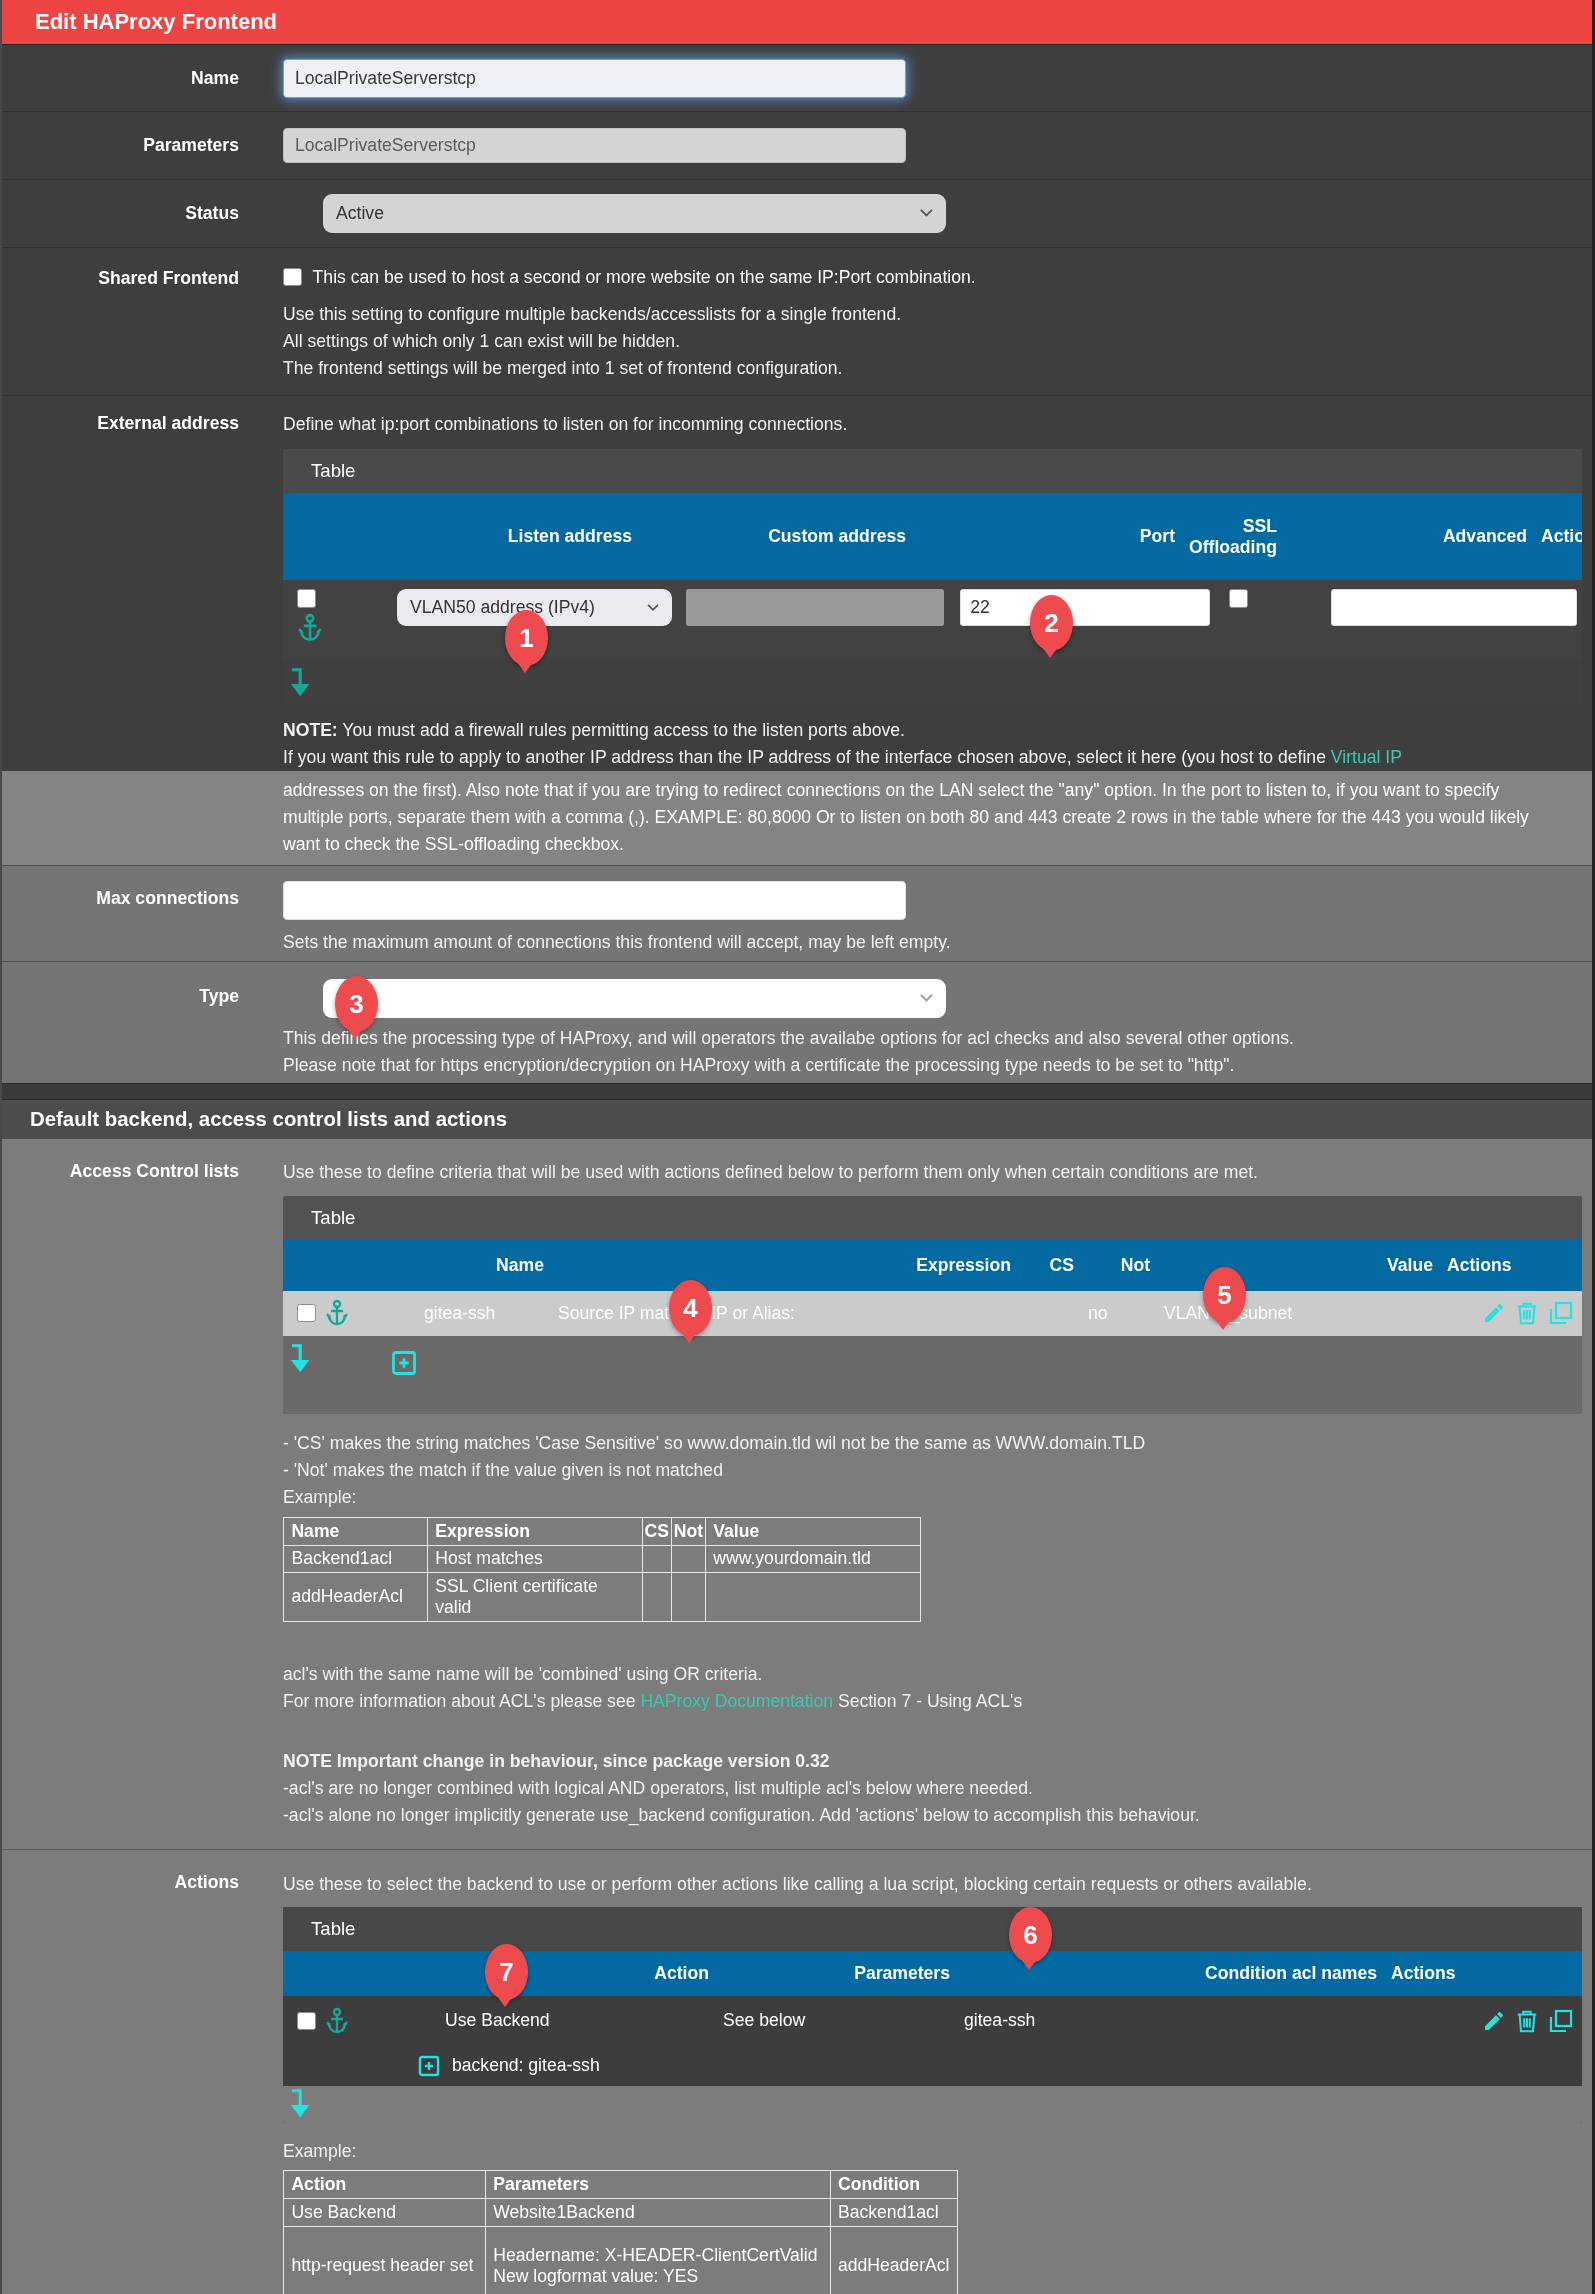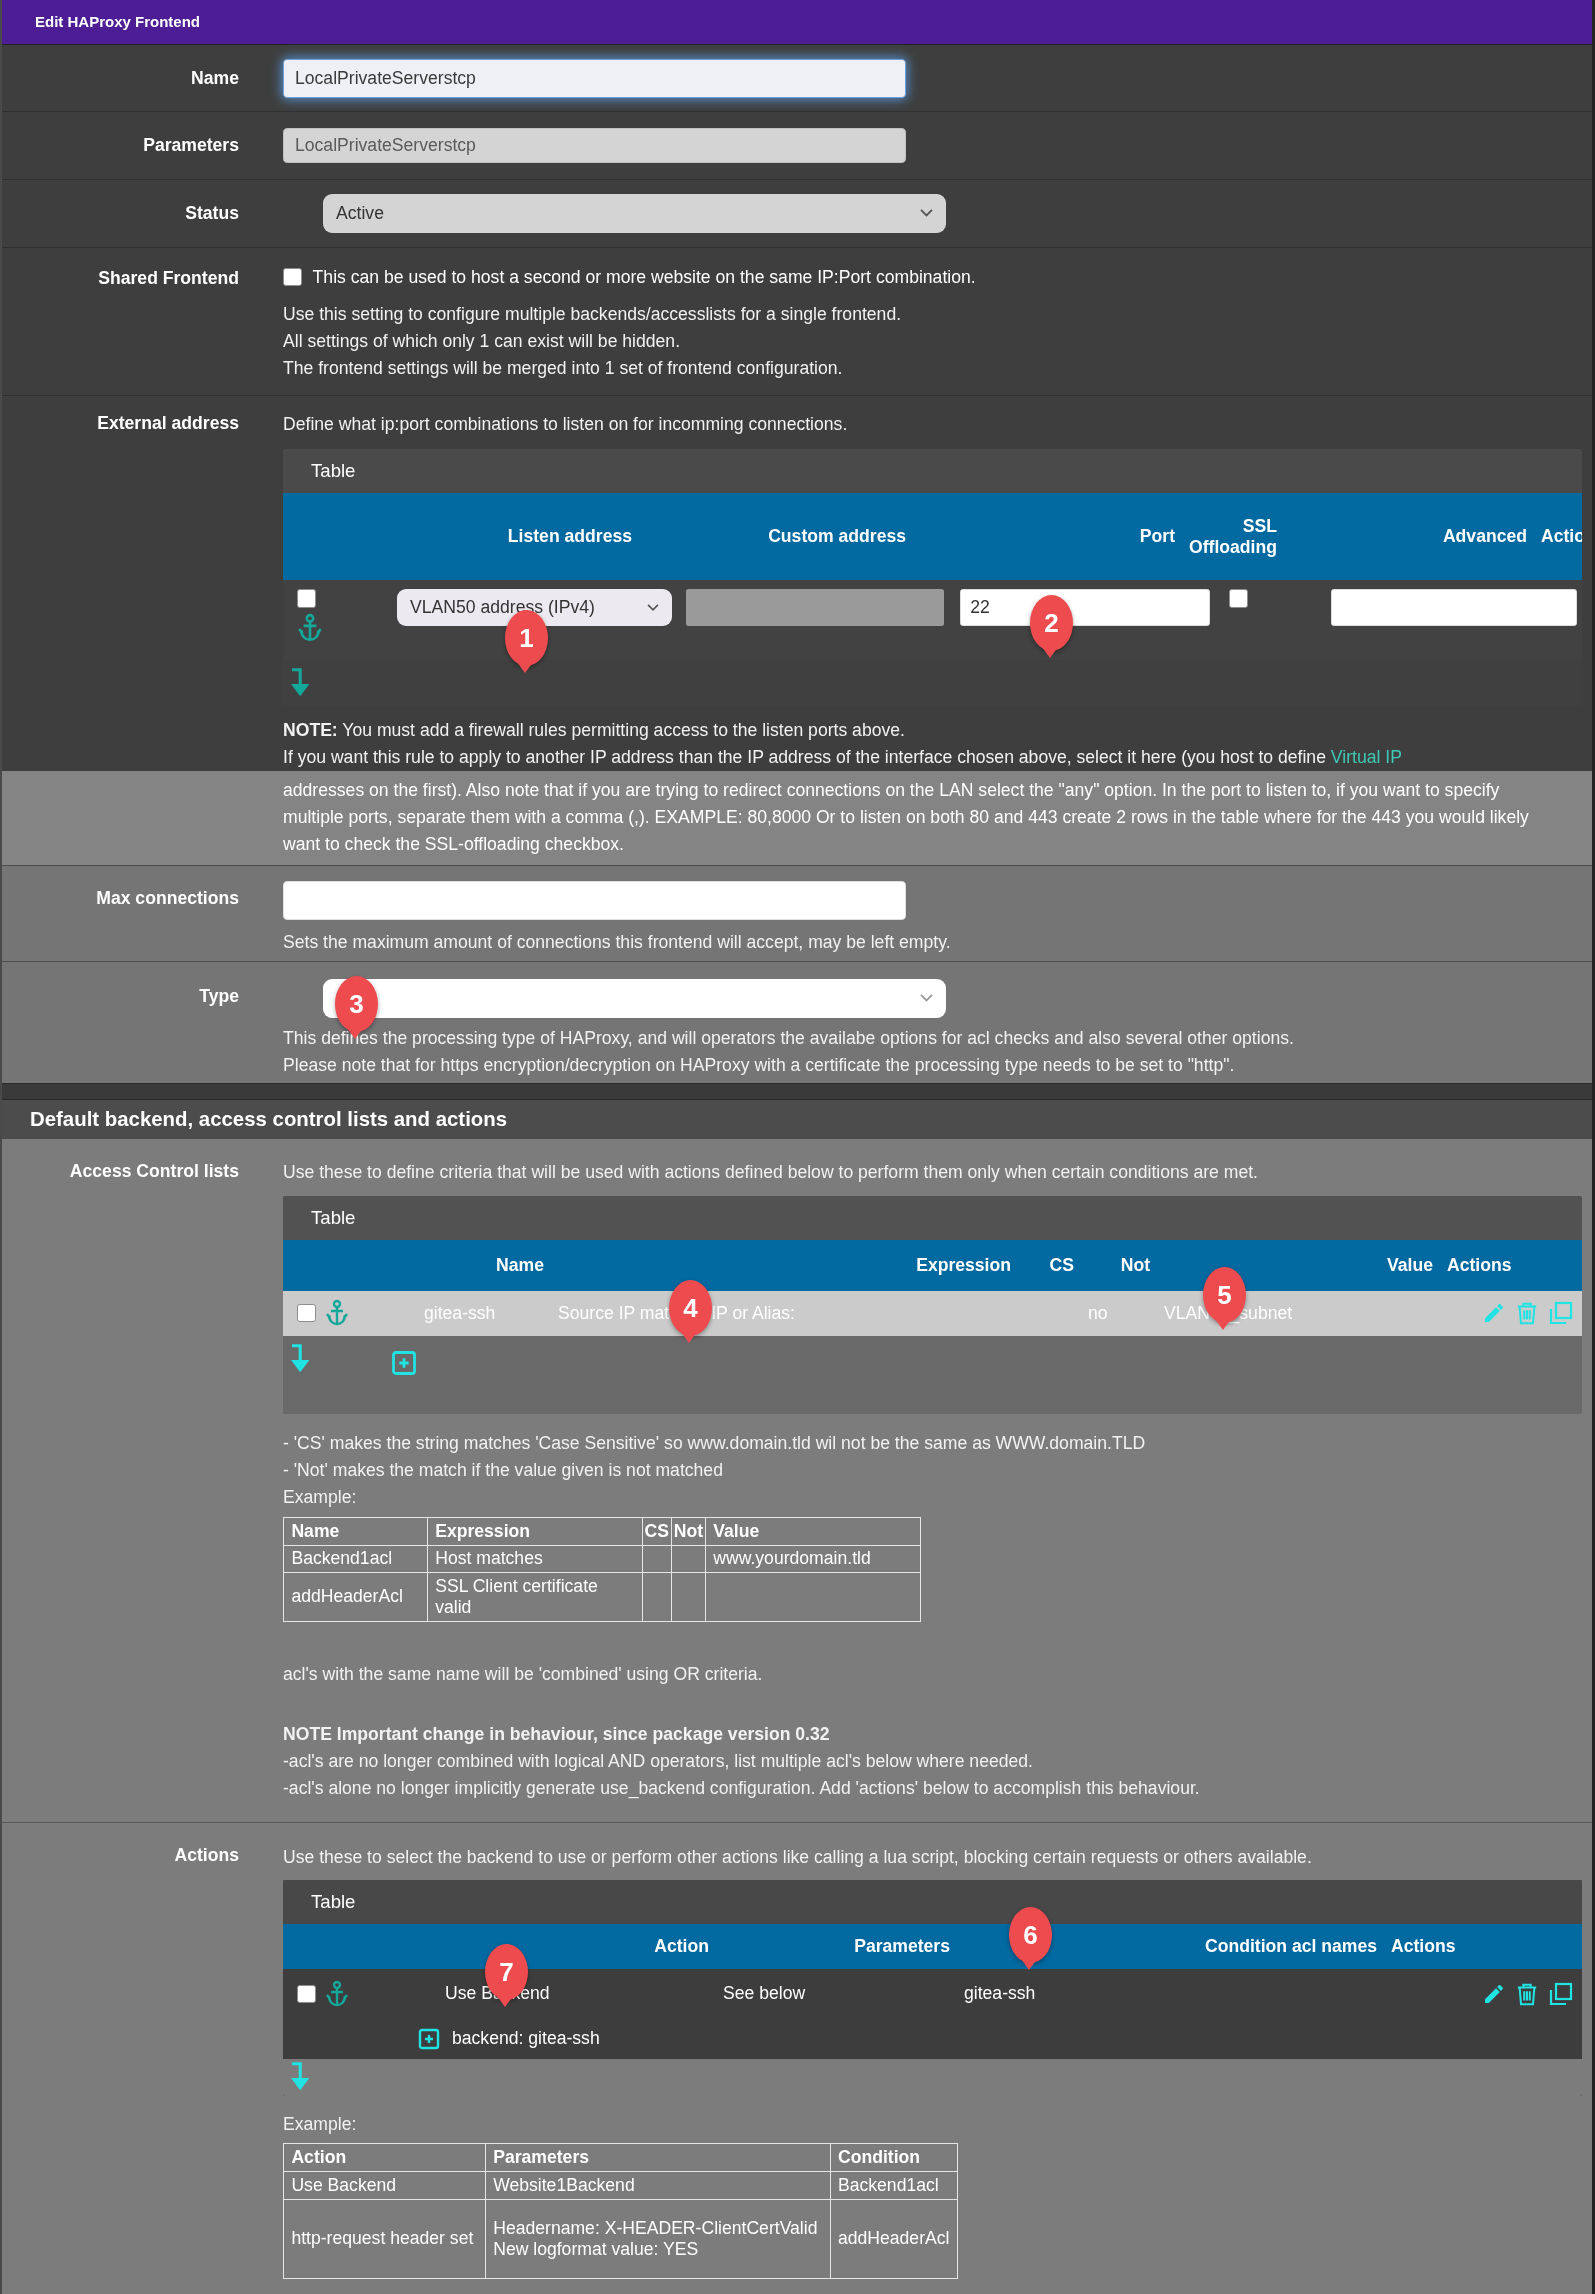--- a/index.html
+++ b/index.html
@@ -3,22 +3,22 @@
 <meta charset="utf-8">
 <style>
   html,body{margin:0;padding:0;background:#2a2a2a;}
   .page{
     position:relative;width:1595px;height:2295px;overflow:hidden;
     background:#3e3e3e;color:#fff;
     font-family:"Liberation Sans","DejaVu Sans",sans-serif;font-size:17.6px;
     border-left:2.8px solid #4a4a4a;border-right:3.7px solid #232323;box-sizing:border-box;
   }
   
-  .titlebar{height:44px;line-height:44px;background:#4c1d95;border-bottom:1.9px solid #232323;
-    font-size:15px;font-weight:bold;padding-left:33px;}
+  .titlebar{height:44px;line-height:44px;background:#ef4444;border-bottom:1.9px solid #232323;
+    font-size:22px;font-weight:bold;padding-left:33px;}
   .sectionbar{height:39px;line-height:39px;background:#4c4c4c;border-top:1.9px solid #282828;
     font-size:20.4px;font-weight:bold;padding-left:28px;}
   .gapstrip{height:15px;background:#3a3a3a;border-top:1.9px solid #2b2b2b;}
   
   .frow{display:flex;border-top:1.9px solid #303030;}
   .gray .frow,.frow.grayrow{border-top:1.9px solid #4e4e4e;}
   .flabel{flex:0 0 250px;text-align:right;font-weight:bold;padding-right:13px;box-sizing:border-box;}
   .fcontent{flex:1;padding-left:31px;padding-right:16px;min-width:0;}
   .helptext{color:#f2f2f2;line-height:27px;}
   
@@ -354,20 +354,21 @@
             <td>SSL Client certificate valid</td>
             <td></td>
             <td></td>
             <td></td>
           </tr>
         </tbody>
           </table>
 
         <div class="helptext" style="margin-top:39px;">
           <div>acl's with the same name will be 'combined' using OR criteria.</div>
+          <div><span>For more information about ACL's please see </span><a class="link">HAProxy Documentation</a><span> Section 7 - Using ACL's</span></div>
         </div>
 
         <div class="helptext" style="margin-top:33px;">
           <div style="font-weight:bold;">NOTE Important change in behaviour, since package version 0.32</div>
           <div>-acl's are no longer combined with logical AND operators, list multiple acl's below where needed.</div>
           <div>-acl's alone no longer implicitly generate use_backend configuration. Add 'actions' below to accomplish this behaviour.</div>
         </div>
       </div>
     </div>
 

